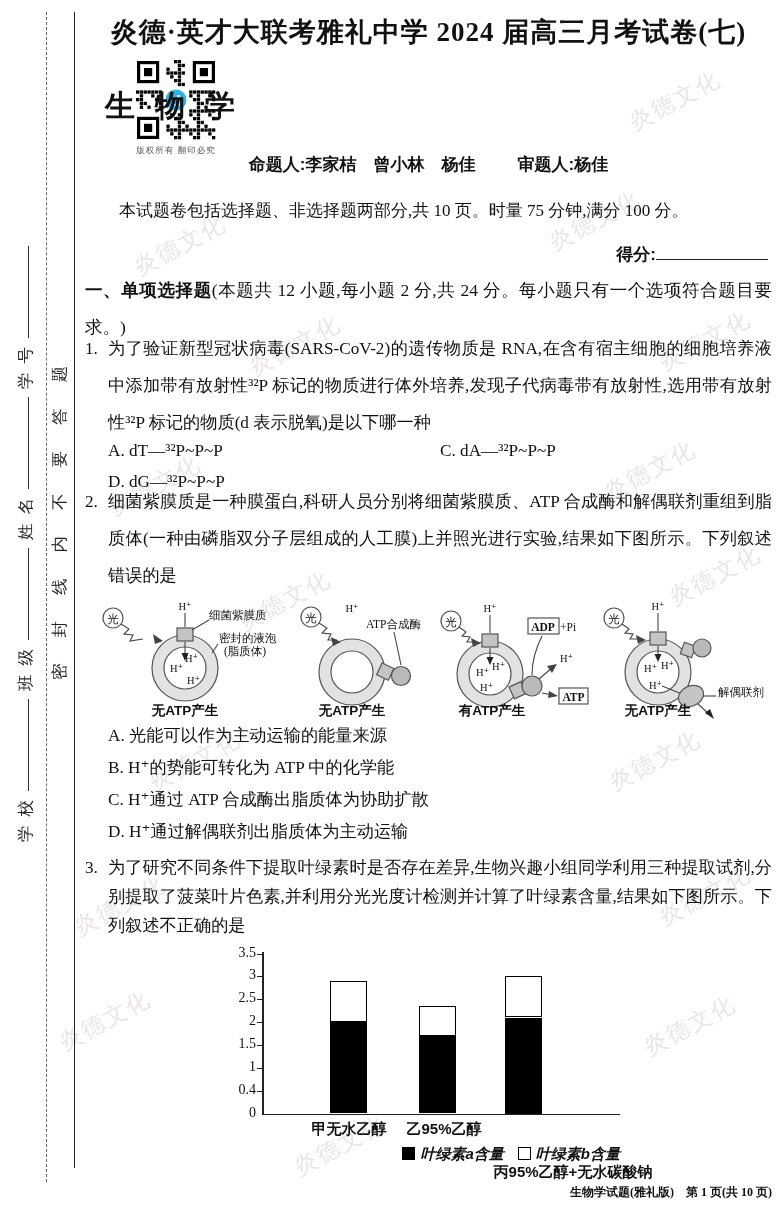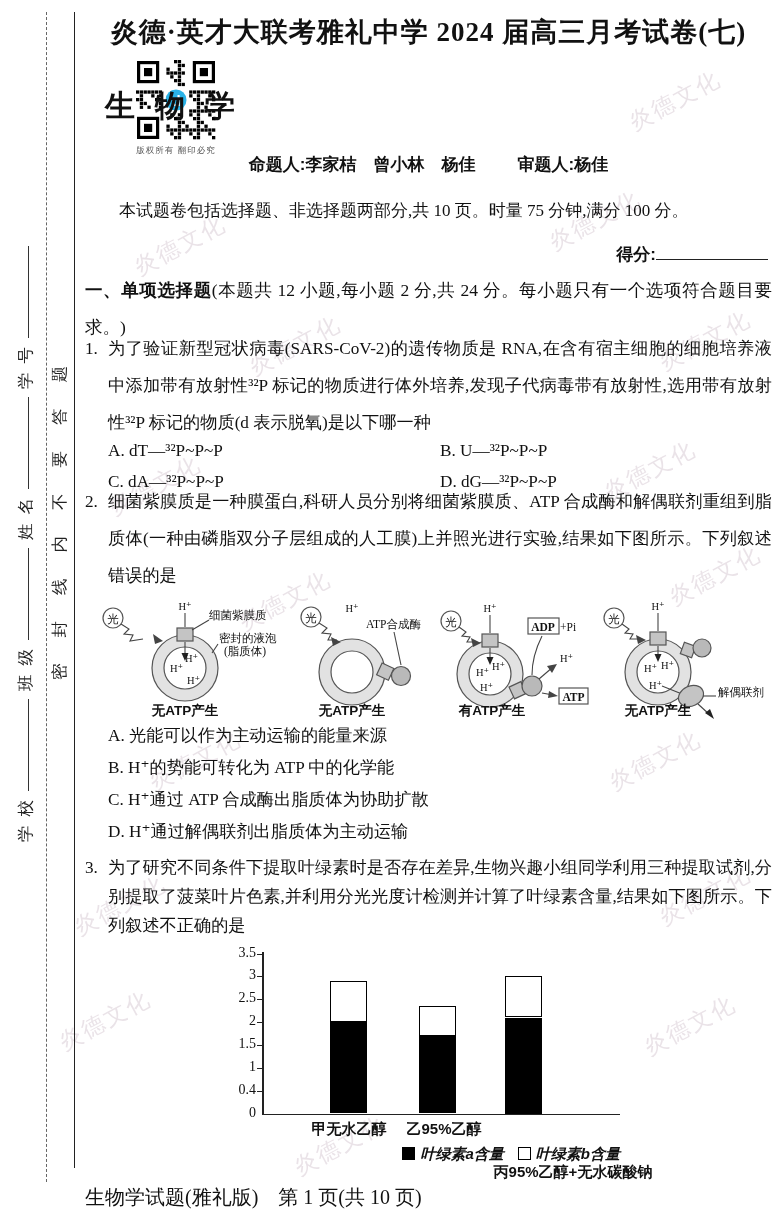--- a/index.html
+++ b/index.html
@@ -90,21 +90,21 @@
   .chart .ytick-mark { position:absolute; width:5px; height:1px; background:#222; left:32px; }
   .chart .bar { position:absolute; width:37px; border:1.2px solid #000; }
   .chart .xlabel { position:absolute; top:176px; transform:translateX(-50%); white-space:nowrap;
     font-family:"Liberation Sans","DejaVu Sans",sans-serif; font-weight:bold; font-size:15px; }
   .chart-legend { position:absolute; left:37px; top:201px; width:358px; text-align:right;
     font-family:"Liberation Sans","DejaVu Sans",sans-serif; font-weight:bold; font-size:15px; white-space:nowrap;font-style:italic; }
   .chart-legend .sw { display:inline-block; width:13px; height:13px; border:1.5px solid #000;
     vertical-align:-1px; margin:0 5px 0 14px; }
   .chart-caption { position:absolute; left:0; top:223px; width:390px; text-align:center;
     font-family:"Liberation Sans","DejaVu Sans",sans-serif; font-weight:bold; font-size:15px; }
-  .footer { left:85px; top:1184px; width:687px; text-align:left; font-size:20px; }
+  .footer { left:85px; top:1184px; width:687px; text-align:right; font-size:12px;font-weight:bold; }
 </style>
 </head>
 <body>
 
 <div class="page">
 
   <span class="wm" style="left:130px;top:230px">炎德文化</span>
   <span class="wm" style="left:545px;top:205px">炎德文化</span>
   <span class="wm" style="left:625px;top:85px">炎德文化</span>
   <span class="wm" style="left:245px;top:330px">炎德文化</span>
@@ -278,21 +278,20 @@
     <span class="bold-sans">一、单项选择题</span><span>(本题共 12 小题,每小题 2 分,共 24 分。每小题只有一个选项符合题目要求。)</span>
   </div>
 
   <div class="abs question q1 z1">
     <div class="stem">
       <span class="qnum">1.</span>
       <span>为了验证新型冠状病毒(SARS-CoV-2)的遗传物质是 RNA,在含有宿主细胞的细胞培养液中添加带有放射性³²P 标记的物质进行体外培养,发现子代病毒带有放射性,选用带有放射性³²P 标记的物质(d 表示脱氧)是以下哪一种</span>
     </div>
     <div class="q1-options">
       <div>A. dT—³²P~P~P</div>
-      <div>B. U—³²P~P~P</div>
       <div>C. dA—³²P~P~P</div>
       <div>D. dG—³²P~P~P</div>
     </div>
   </div>
 
   <div class="abs question q2 z1">
     <div class="stem">
       <span class="qnum">2.</span>
       <span>细菌紫膜质是一种膜蛋白,科研人员分别将细菌紫膜质、ATP 合成酶和解偶联剂重组到脂质体(一种由磷脂双分子层组成的人工膜)上并照光进行实验,结果如下图所示。下列叙述错误的是</span>
     </div>

